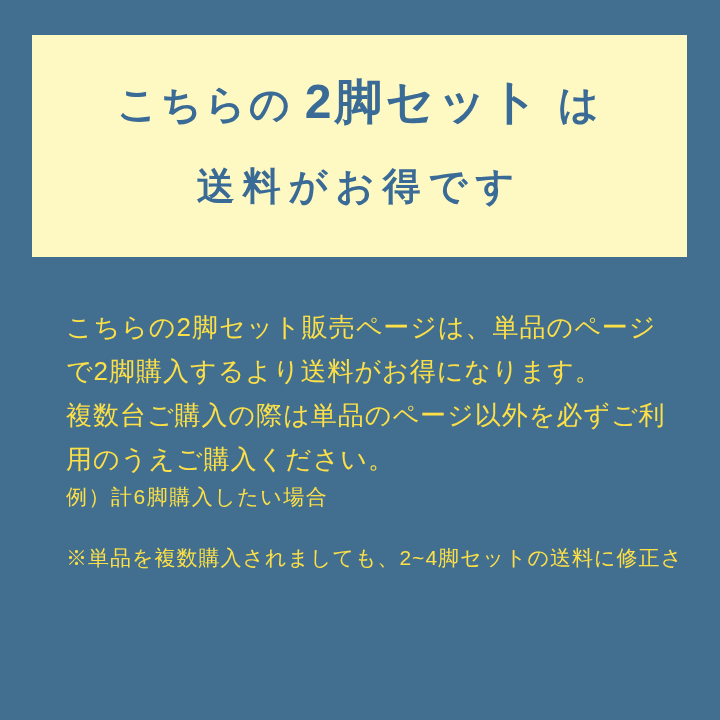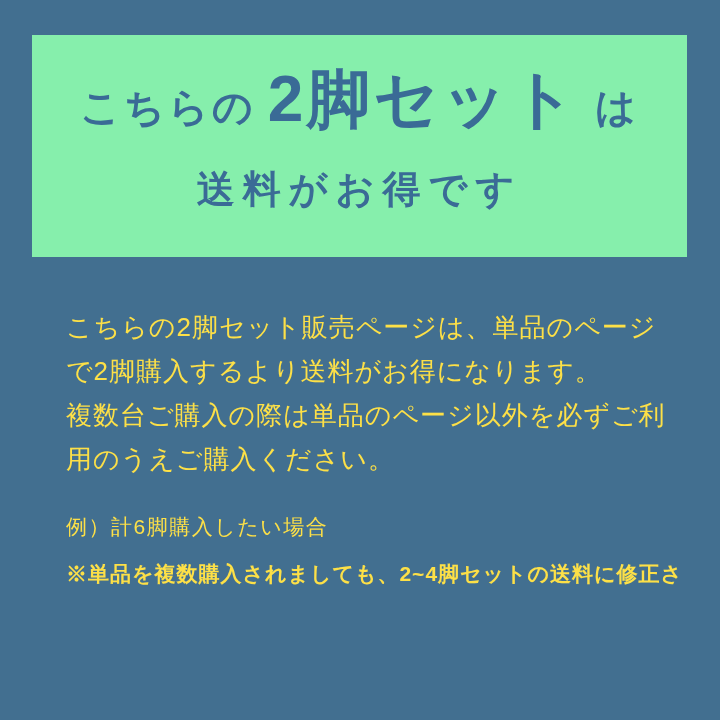--- a/index.html
+++ b/index.html
@@ -19,38 +19,38 @@
     width: 720px;
     height: 720px;
   }
   
   .panel {
     position: absolute;
     left: 32px;
     top: 35px;
     width: 655px;
     height: 222px;
-    background: #86efac;
+    background: #fef9c3;
     display: flex;
     flex-direction: column;
     align-items: center;
     justify-content: center;
   }
   .headline-1 {
     color: #3A6B96;
     font-size: 40px;
     font-weight: 600;
     letter-spacing: 3px;
     line-height: 56px;
     white-space: nowrap;
     display: flex;
     align-items: baseline;
   }
   .headline-1 .hl {
-    font-size: 64px;
+    font-size: 48px;
     padding: 0 12px;
   }
   .headline-1 .suffix {
     padding-left: 4px;
   }
   .headline-2 {
     margin-top: 22px;
     color: #3A6B96;
     font-size: 38px;
     font-weight: 800;
@@ -66,31 +66,29 @@
     right: 40px;
     color: #fde047;
   }
   .intro .line {
     font-size: 26px;
     line-height: 44px;
     letter-spacing: 1px;
     white-space: nowrap;
   }
   .example {
-    margin-top: 30px;
   }
   .example .line {
     font-size: 21px;
     line-height: 32px;
     letter-spacing: 1.5px;
     white-space: nowrap;
   }
   .note {
-    margin-top: 16px;
-    font-weight: bold;
+    margin-top: 30px;
   }
   .note .line {
     font-size: 21px;
     line-height: 30px;
     letter-spacing: 1px;
     white-space: nowrap;
   }
 </style>
 </head>
 <body>

